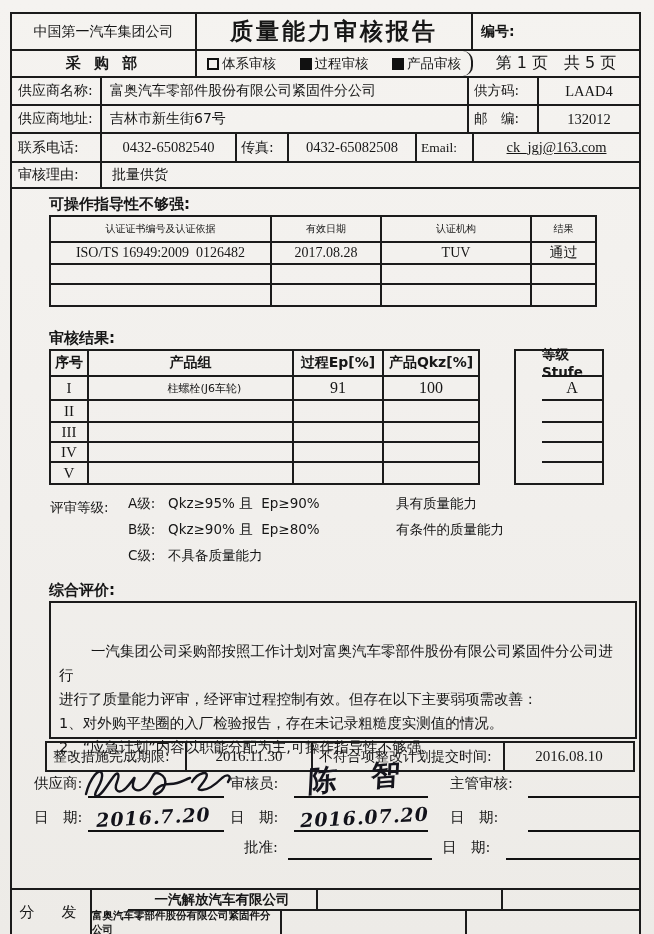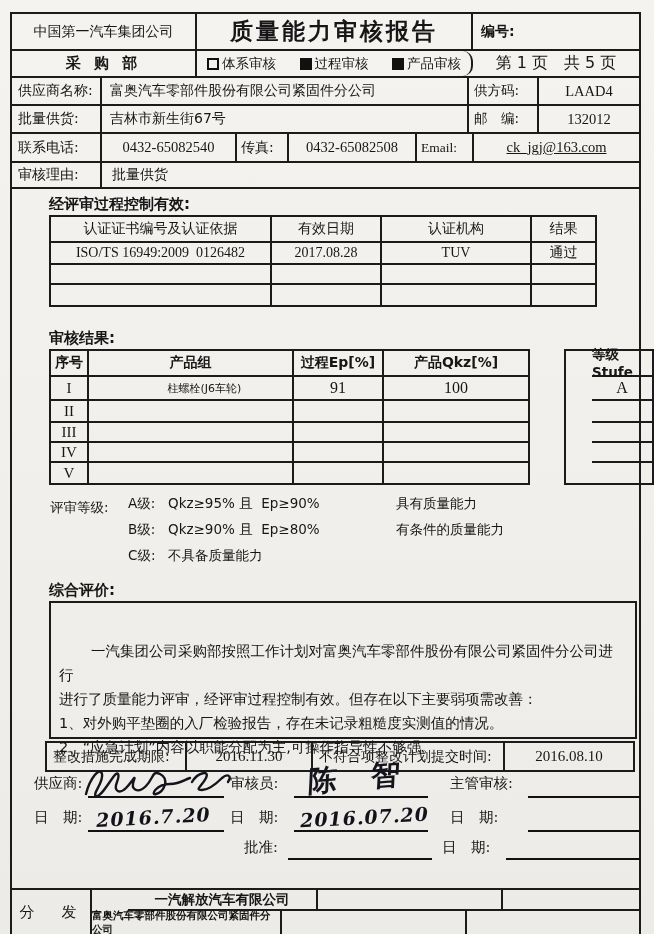--- a/index.html
+++ b/index.html
@@ -46,29 +46,29 @@
   .v-fax { width:128px; flex:none; font-size:14.5px; }
   .lbl-em { width:57px; padding-left:4px; flex:none; font-size:13.5px; }
   .v-email { flex:1; text-decoration:underline; font-size:14.5px; }
   .v-reason { flex:1; padding-left:10px; }
 
   
   .cert-sec { margin:6px 42px 0 37px; }
   .sec-label { font-weight:bold; font-size:15px; height:18px; line-height:18px; }
   .cert-table { border:2px solid #1b1b1b; margin-top:2px; }
   .cert-row { display:flex; }
-  .cert-h { height:26px; font-size:14px;justify-content:space-between; }
+  .cert-h { height:26px; font-size:10px;justify-content:space-between; }
   .cert-d { height:22px; font-size:14px; }
   .cert-e { height:20px; }
   .cc1 { width:221px; } .cc2 { width:110px; } .cc3 { width:150px; } .cc4 { flex:1; }
 
   
   .res-sec { margin:22px 42px 0 37px; }
   .res-wrap { display:flex; margin-top:2px; }
-  .res-table { width:481px; border:2px solid #1b1b1b; flex:none; }
+  .res-table { width:431px; border:2px solid #1b1b1b; flex:none; }
   .res-row { display:flex; }
   .rh { height:26px; font-size:14px; font-weight:bold; }
   .rr1 { height:24px; } .rr2 { height:22px; } .rr3 { height:20px; }
   .rc1 { width:38px; } .rc2 { width:205px; } .rc3 { width:90px; } .rc4 { flex:1; }
   .res-row .cel { font-size:11px;padding-left:28px; }
   .stufe-table { width:90px; border:2px solid #1b1b1b; margin-left:34px; flex:none;padding-left:26px; }
   .st-h { height:26px; font-size:13.5px; font-weight:bold; }
   .roman { font-family:"Liberation Serif",serif; font-size:15px; }
 
   
@@ -137,40 +137,40 @@
       <div class="h-page cen ws-pre">第 1 页　共 5 页</div>
     </div>
 
     <div class="srow r28">
       <div class="lbl bdr-r">供应商名称:</div>
       <div class="v-name lft bdr-r">富奥汽车零部件股份有限公司紧固件分公司</div>
       <div class="lbl2 lft bdr-r">供方码:</div>
       <div class="v-code cen serif">LAAD4</div>
     </div>
     <div class="srow r28">
-      <div class="lbl bdr-r">批量供货:</div>
+      <div class="lbl bdr-r">供应商地址:</div>
       <div class="v-name lft bdr-r">吉林市新生街67号</div>
       <div class="lbl2 lft bdr-r">邮　编:</div>
       <div class="v-code cen serif">132012</div>
     </div>
     <div class="srow r29">
       <div class="lbl bdr-r">联系电话:</div>
       <div class="v-phone cen serif bdr-r">0432-65082540</div>
       <div class="lbl-fax lft bdr-r">传真:</div>
       <div class="v-fax cen serif bdr-r">0432-65082508</div>
       <div class="lbl-em lft serif bdr-r">Email:</div>
       <div class="v-email cen serif">ck_jgj@163.com</div>
     </div>
     <div class="srow r26">
       <div class="lbl bdr-r">审核理由:</div>
       <div class="v-reason lft">批量供货</div>
     </div>
 
     <div class="cert-sec">
-      <div class="sec-label">经评审过程控制有效:</div>
+      <div class="sec-label">可操作指导性不够强:</div>
       <div class="cert-table">
         <div class="cert-row cert-h bdr-b">
           <div class="cc1 cen bdr-r">认证证书编号及认证依据</div>
           <div class="cc2 cen bdr-r">有效日期</div>
           <div class="cc3 cen bdr-r">认证机构</div>
           <div class="cc4 cen">结果</div>
         </div>
         <div class="cert-row cert-d bdr-b">
           <div class="cc1 cen serif ws-pre bdr-r">ISO/TS 16949:2009  0126482</div>
           <div class="cc2 cen serif bdr-r">2017.08.28</div>

